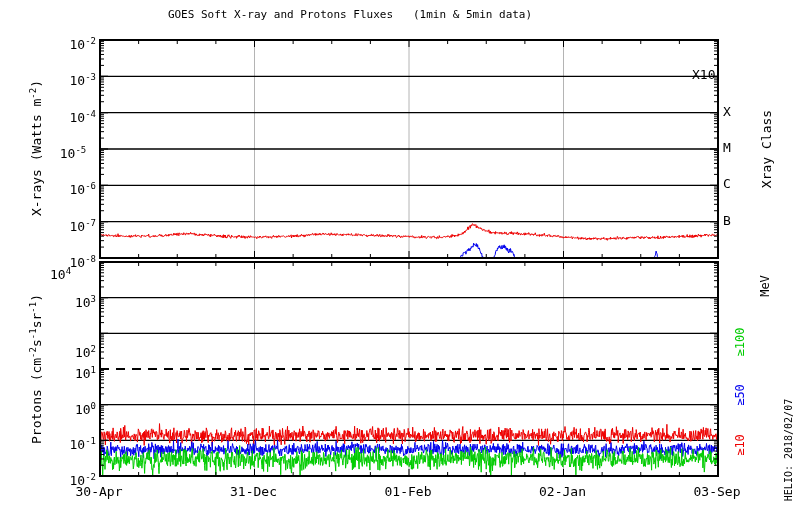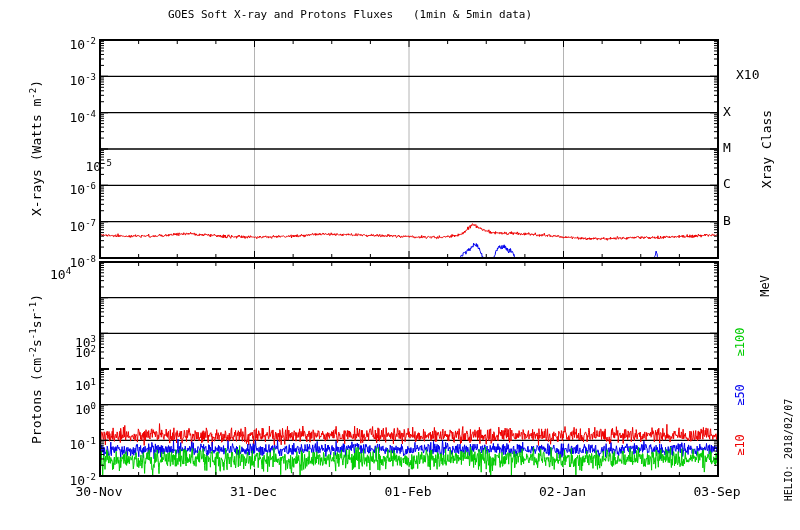--- a/index.html
+++ b/index.html
@@ -346,39 +346,39 @@
   <div class="rot ylab" style="left:36px;top:148px;">X-rays (Watts m<sup>-2</sup>)</div>
   <div class="rot ylab" style="left:36px;top:369px;">Protons (cm<sup>-2</sup>s<sup>-1</sup>sr<sup>-1</sup>)</div>
   <div class="rot ylab" style="left:766px;top:149px;">Xray Class</div>
   <div class="rot credit" style="left:788px;top:450px;">HELIO: 2018/02/07</div>
 
 
   <div id="labels">
       <div class="ticklab" style="left:50px;top:32px;width:46px;text-align:right;">10<sup>-2</sup></div>
       <div class="ticklab" style="left:50px;top:68.33333333333333px;width:46px;text-align:right;">10<sup>-3</sup></div>
       <div class="ticklab" style="left:50px;top:104.66666666666666px;width:46px;text-align:right;">10<sup>-4</sup></div>
-      <div class="ticklab" style="left:66px;top:141px;width:46px;text-align:right;margin-top:13px;">10<sup>-5</sup></div>
+      <div class="ticklab" style="left:50px;top:141px;width:46px;text-align:center;">10<sup>-5</sup></div>
       <div class="ticklab" style="left:50px;top:177.33333333333331px;width:46px;text-align:right;">10<sup>-6</sup></div>
       <div class="ticklab" style="left:50px;top:213.66666666666669px;width:46px;text-align:right;">10<sup>-7</sup></div>
       <div class="ticklab" style="left:50px;top:250px;width:46px;text-align:right;">10<sup>-8</sup></div>
-      <div class="classlab" style="left:692px;top:67.33333333333333px;margin-left:44px;">X10</div>
+      <div class="classlab" style="left:692px;top:67.33333333333333px;">X10</div>
       <div class="classlab" style="left:723px;top:103.66666666666666px;">X</div>
       <div class="classlab" style="left:723px;top:140px;">M</div>
       <div class="classlab" style="left:723px;top:176.33333333333331px;">C</div>
       <div class="classlab" style="left:723px;top:212.66666666666669px;">B</div>
       <div class="ticklab" style="left:50px;top:262px;width:46px;text-align:left;">10<sup>4</sup></div>
-      <div class="ticklab" style="left:50px;top:289.6666666666667px;width:46px;text-align:right;margin-top:40px;">10<sup>3</sup></div>
+      <div class="ticklab" style="left:50px;top:289.6666666666667px;width:46px;text-align:right;">10<sup>3</sup></div>
       <div class="ticklab" style="left:50px;top:325.3333333333333px;width:46px;text-align:right;margin-top:15px;">10<sup>2</sup></div>
-      <div class="ticklab" style="left:50px;top:361px;width:46px;text-align:right;margin-top:12px;">10<sup>1</sup></div>
+      <div class="ticklab" style="left:50px;top:361px;width:46px;text-align:right;">10<sup>1</sup></div>
       <div class="ticklab" style="left:50px;top:396.66666666666663px;width:46px;text-align:right;">10<sup>0</sup></div>
       <div class="ticklab" style="left:50px;top:432.33333333333337px;width:46px;text-align:right;">10<sup>-1</sup></div>
       <div class="ticklab" style="left:50px;top:468px;width:46px;text-align:right;">10<sup>-2</sup></div>
       <div class="rot" style="left:765px;top:285.89666666666665px;font-size:12px;color:#000000;">MeV</div>
       <div class="rot" style="left:740px;top:342.25px;font-size:12px;color:#00cc00;">≥100</div>
       <div class="rot" style="left:740px;top:395.03666666666663px;font-size:12px;color:#0000ee;">≥50</div>
       <div class="rot" style="left:740px;top:444.97px;font-size:12px;color:#ee0000;">≥10</div>
-      <div class="xlab" style="left:54px;top:484px;">30-Nov</div>
+      <div class="xlab" style="left:54px;top:484px;">30-Apr</div>
       <div class="xlab" style="left:208.5px;top:484px;">31-Dec</div>
       <div class="xlab" style="left:363px;top:484px;">01-Feb</div>
       <div class="xlab" style="left:517.5px;top:484px;">02-Jan</div>
       <div class="xlab" style="left:672px;top:484px;">03-Sep</div>
     </div>
 </div>
 
 </body></html>

